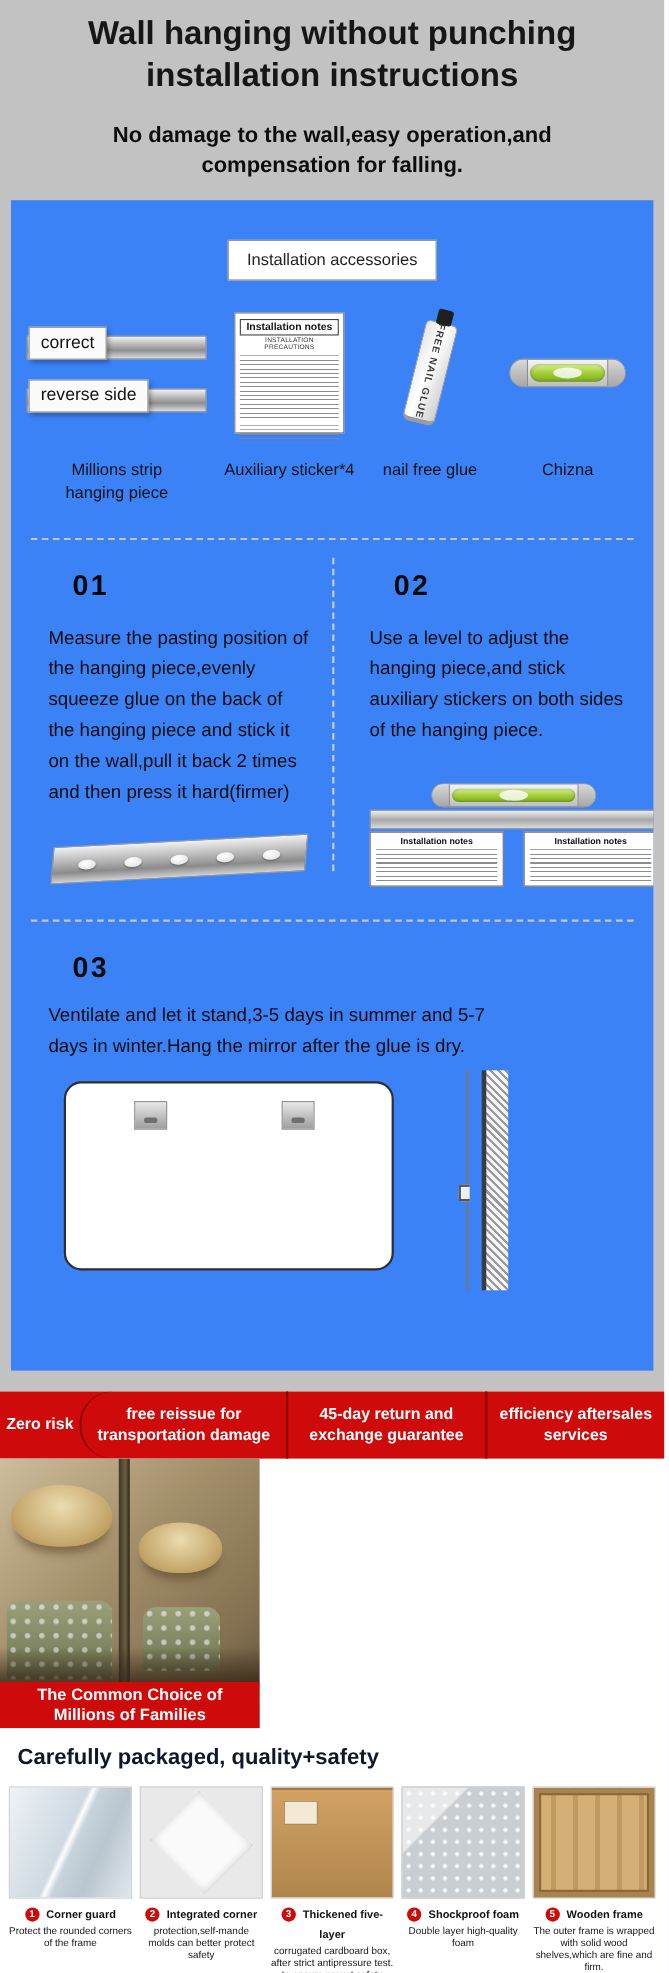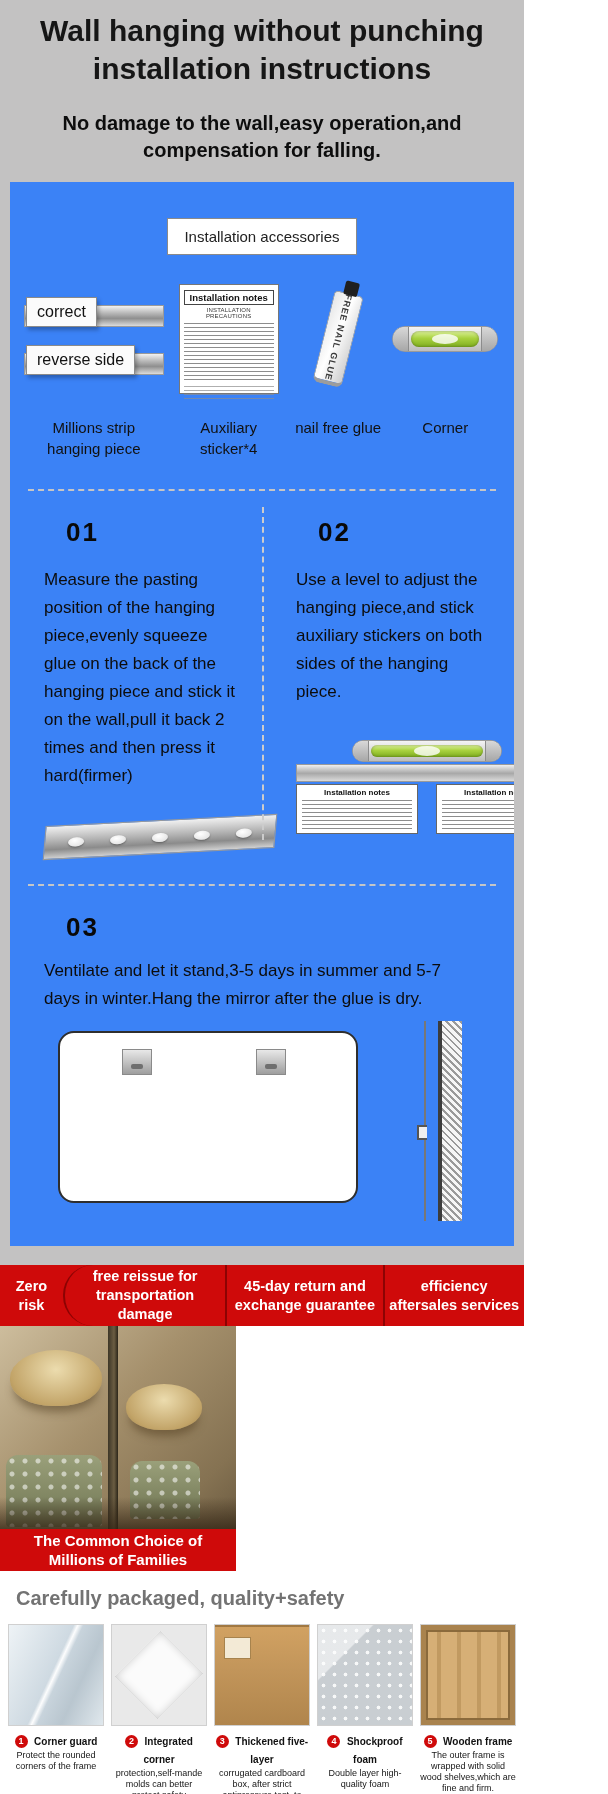--- a/index.html
+++ b/index.html
@@ -1,18 +1,18 @@
 <!DOCTYPE html>
 <html><head>
 <meta charset="utf-8">
 <style>
   * { margin:0; padding:0; box-sizing:border-box; }
   html,body { background:#ffffff; }
   body { width:608px; font-family:"Liberation Sans", sans-serif; color:#111; }
-  .page { width:524px; height:1794px; overflow:hidden; position:relative; background:#fff; }
+  .page { width:604px; height:1794px; overflow:hidden; position:relative; background:#fff; }
 
   
   .gray { height:1265px; background:#c3c2c2; overflow:hidden; }
   .main-title { padding:12px 12px 0; font-size:30px; line-height:38px; font-weight:700; color:#161616; text-align:center; }
   .main-sub { margin-top:22px; padding:0 60px; font-size:20px; line-height:27px; font-weight:700; text-align:center; color:#0d0d0d; }
 
   
   .card { margin:18px 10px 0; background:#3b82f6; height:1064px; overflow:hidden; }
   .acc-label { margin:36px auto 0; width:max-content; border:1px solid #8a8a8a; background:#fff; padding:9px 16px; font-size:15px; color:#222; }
 
@@ -130,21 +130,21 @@
       radial-gradient(70px 45px at 28% 50%, rgba(120,160,255,.65), transparent 70%),
       radial-gradient(60px 40px at 86% 44%, rgba(255,90,150,.55), transparent 70%),
       linear-gradient(180deg,#161f3f 0%,#0d1530 55%,#060b1d 100%); }
   .city::after { content:""; position:absolute; left:0; right:0; bottom:0; height:58px;
     background:repeating-linear-gradient(180deg, rgba(255,180,90,.26) 0 2px, transparent 2px 7px),
       linear-gradient(180deg, rgba(20,30,60,.15), rgba(4,7,18,.65)); }
   .right-caption { background:#cf0a0a; color:#fff; font-weight:700; font-size:15px; text-align:center; padding:6px 4px; }
 
   
   .bottom { height:223px; padding:12px 8px 0; background:#fff; }
-  .pack-head { font-size:20px; font-weight:700; margin:4px 0 14px 8px; color:#737373; }
+  .pack-head { font-size:20px; font-weight:700; margin:4px 0 14px 8px; color:#0f172a; }
   .pack-row { display:flex; gap:7px; }
   .pack-item { flex:1; min-width:0; }
   .pack-photo { height:102px; border:1px solid #d0d0d0; }
   .pp1 { background:
       linear-gradient(115deg, transparent 46%, rgba(255,255,255,.95) 49%, transparent 53%),
       linear-gradient(115deg,#eef3f6 0%,#cfdae2 45%,#b9c6cf 70%,#e0e8ed 100%); }
   .pp2 { background:#e9e9e9; position:relative; overflow:hidden; }
   .pp2::before { content:""; position:absolute; left:18%; top:18%; width:64%; height:64%; background:#fbfbfb;
     box-shadow:inset 0 0 9px rgba(0,0,0,.18); transform:rotate(45deg); }
   .pp3 { background:
@@ -211,21 +211,21 @@
         </div>
       </div>
 
       <div class="captions">
         <div class="c1">
           <span>Millions strip</span><br>
           <span>hanging piece</span>
         </div>
         <div class="c2">Auxiliary sticker*4</div>
         <div class="c3">nail free glue</div>
-        <div class="c4">Corner</div>
+        <div class="c4">Chizna</div>
       </div>
 
       <div class="hr-dash"></div>
 
       <div class="steps">
         <div class="step-col">
           <div class="step-num">01</div>
           <div class="step-text">Measure the pasting position of the hanging piece,evenly squeeze glue on the back of the hanging piece and stick it on the wall,pull it back 2 times and then press it hard(firmer)</div>
           <div class="glue-strip">
             <div class="dot"></div>

